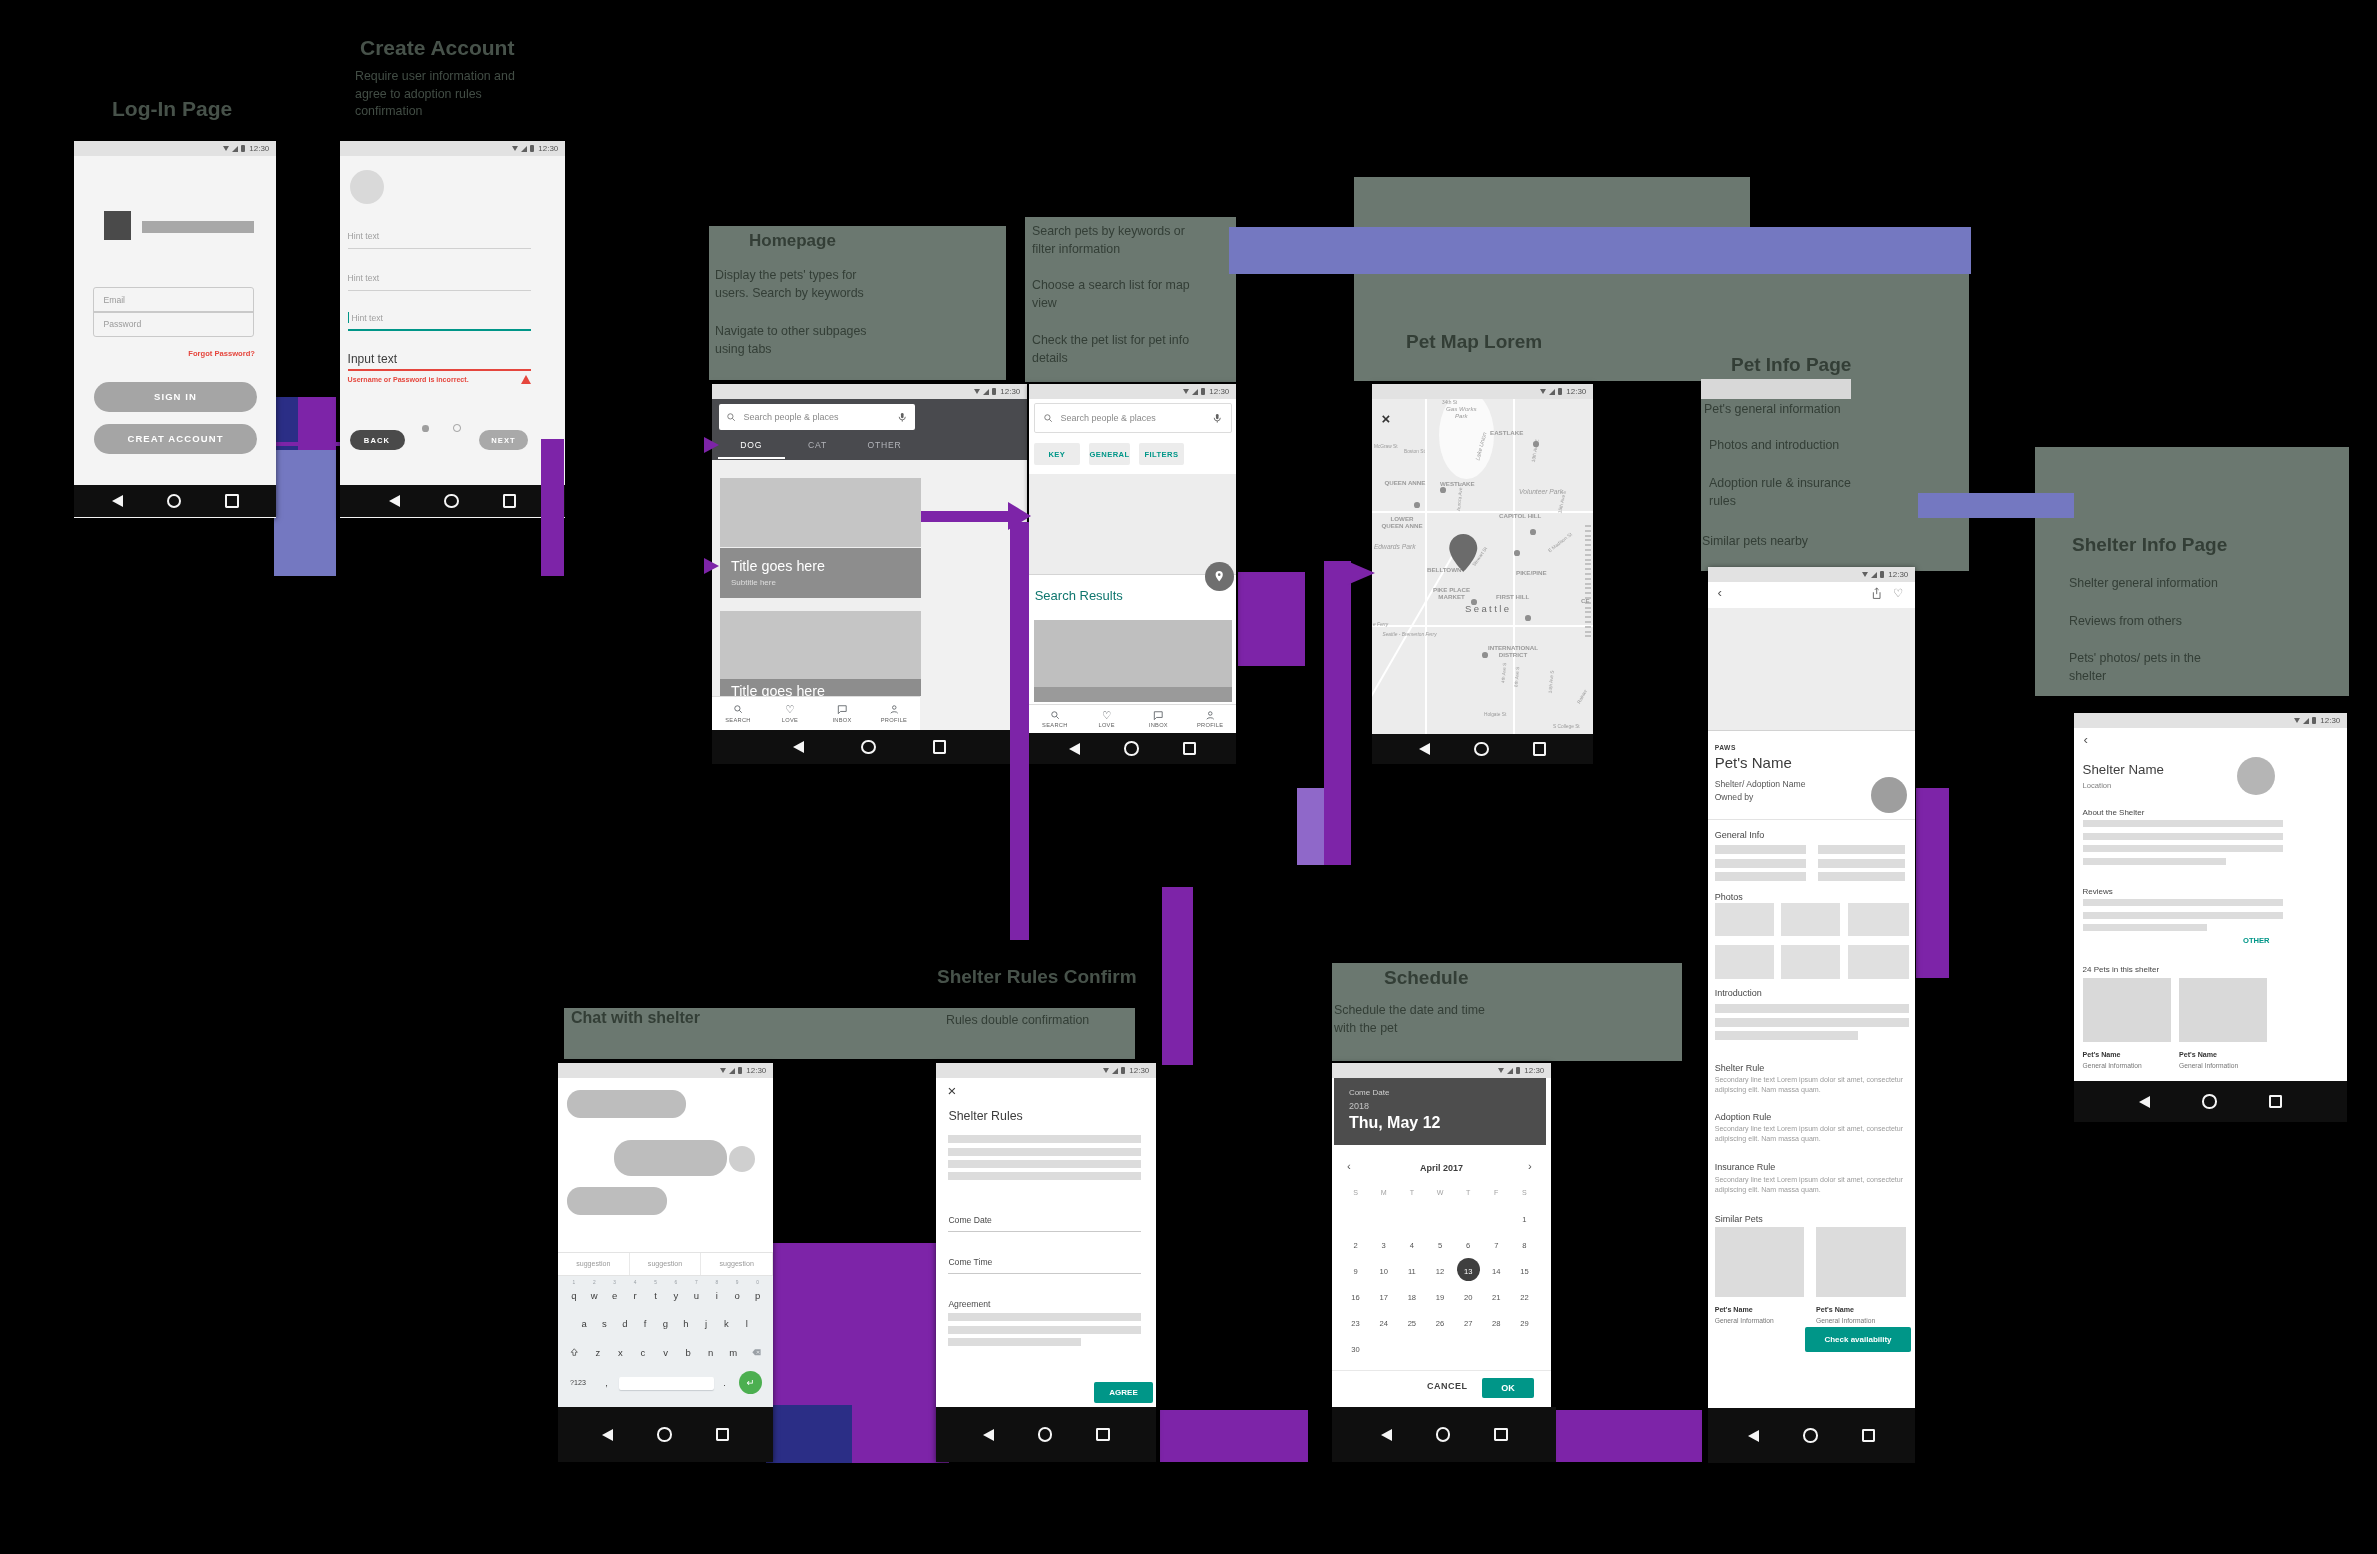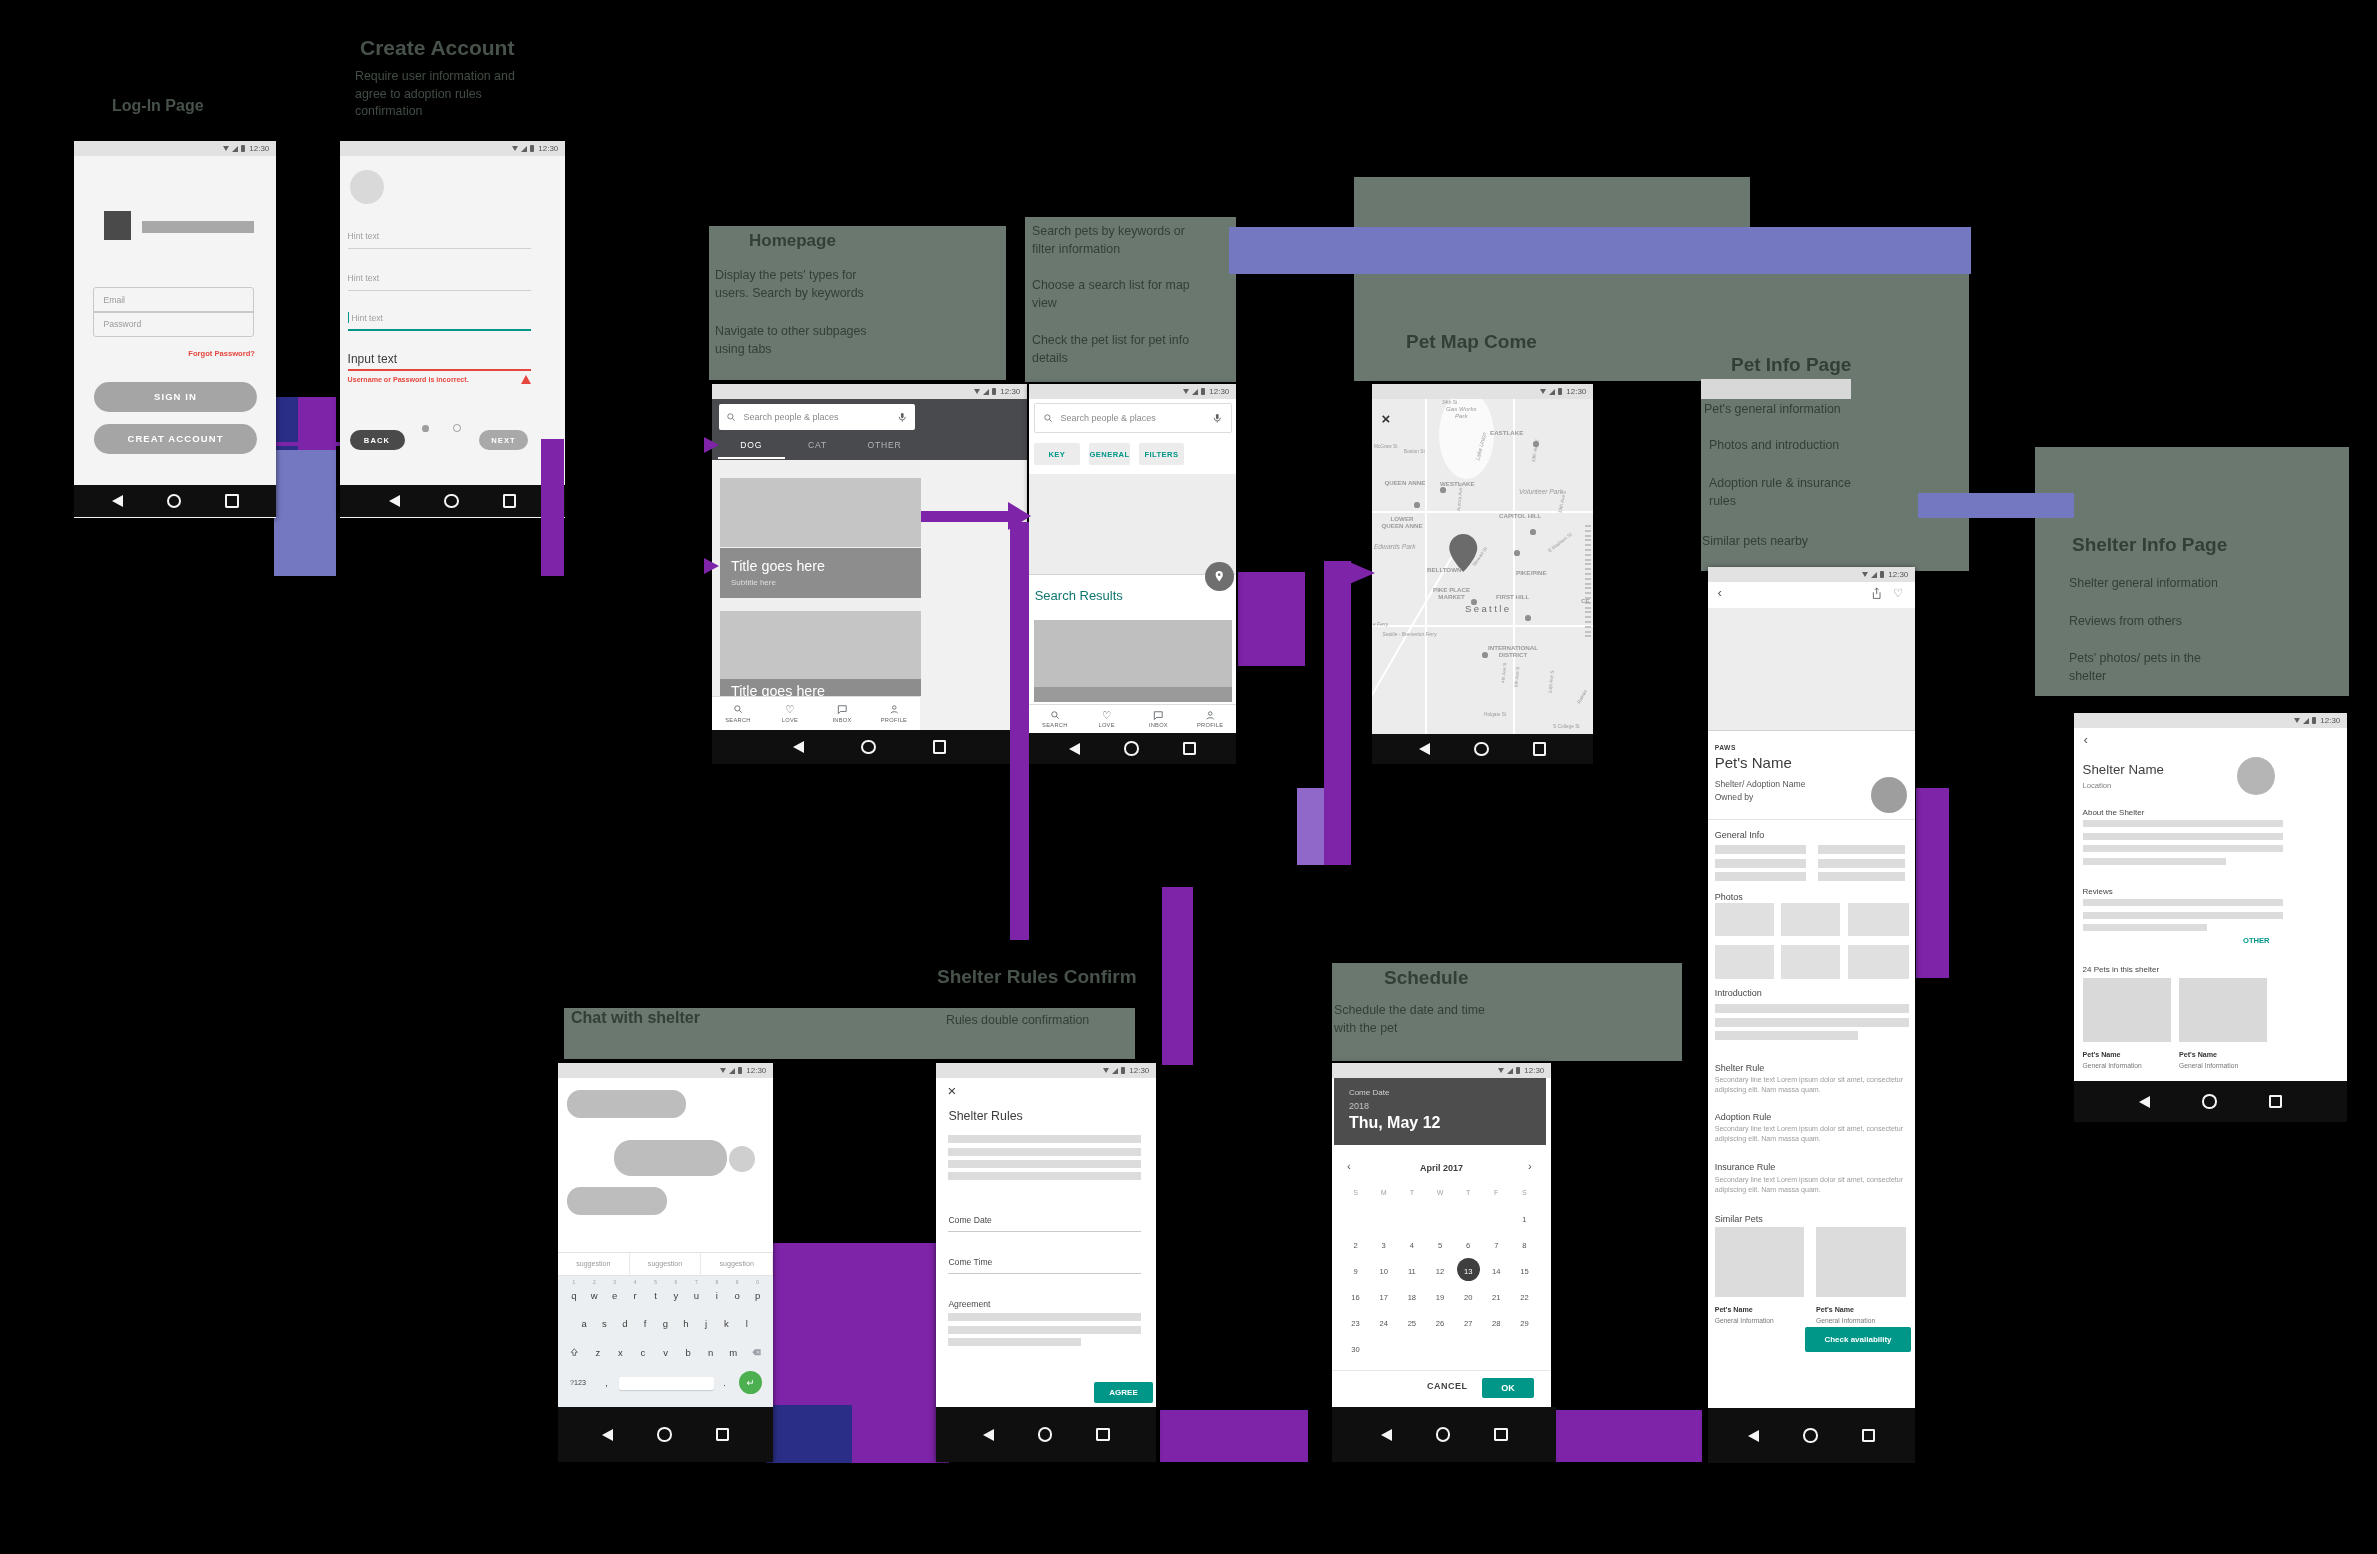--- a/index.html
+++ b/index.html
@@ -72,21 +72,21 @@
   <div class="lpu" style="left:1297px;top:788px;width:27px;height:77px"></div>
   <div class="pw" style="left:1229px;top:227px;width:742px;height:47px"></div>
   <div class="pw" style="left:1918px;top:493px;width:156px;height:25px"></div>
   <div class="pu" style="left:1916px;top:788px;width:33px;height:190px"></div>
   <div class="pu" style="left:766px;top:1243px;width:183px;height:220px"></div>
   <div class="nv" style="left:766px;top:1405px;width:86px;height:58px;z-index:2"></div>
   <div class="pu" style="left:1162px;top:887px;width:31px;height:178px"></div>
   <div class="pu" style="left:1160px;top:1410px;width:148px;height:52px"></div>
   <div class="pu" style="left:1550px;top:1410px;width:152px;height:52px"></div>
 
-  <div class="ntitle onblack" style="left:112px;top:97px;font-size:16px">Log-In Page</div>
+  <div class="ntitle onblack" style="left:112px;top:97px;font-size:21px">Log-In Page</div>
   <div class="ntitle onblack" style="left:360px;top:36px;font-size:21px">Create Account</div>
   <div class="nbody onblack" style="left:355px;top:68px;color:#424d45">Require user information and
 agree to adoption rules
 confirmation</div>
 
   <div class="note" style="left:709px;top:226px;width:297px;height:154px"></div>
   <div class="ntitle" style="left:749px;top:231px;font-size:17px">Homepage</div>
   <div class="nbody" style="left:715px;top:267px">Display the pets' types for
 users.  Search by keywords</div>
   <div class="nbody" style="left:715px;top:323px">Navigate to other subpages
@@ -94,21 +94,21 @@
 
   <div class="note" style="left:1025px;top:217px;width:211px;height:165px"></div>
   <div class="nbody" style="left:1032px;top:223px">Search pets by keywords or
 filter information</div>
   <div class="nbody" style="left:1032px;top:277px">Choose a search list for map
 view</div>
   <div class="nbody" style="left:1032px;top:332px">Check the pet list for pet info
 details</div>
 
   <div class="note" style="left:1354px;top:177px;width:396px;height:204px"></div>
-  <div class="ntitle" style="left:1406px;top:331px">Pet Map Come</div>
+  <div class="ntitle" style="left:1406px;top:331px">Pet Map Lorem</div>
 
   <div class="note" style="left:1701px;top:240px;width:268px;height:331px"></div>
   <div class="abs" style="left:1701px;top:379px;width:150px;height:20px;background:#d8d8d8;z-index:3"></div>
   <div class="ntitle" style="left:1731px;top:354px">Pet Info Page</div>
   <div class="nbody" style="left:1704px;top:401px">Pet's general information</div>
   <div class="nbody" style="left:1709px;top:437px">Photos and introduction</div>
   <div class="nbody" style="left:1709px;top:475px">Adoption rule &amp; insurance
 rules</div>
   <div class="nbody" style="left:1702px;top:533px">Similar pets nearby</div>
 

